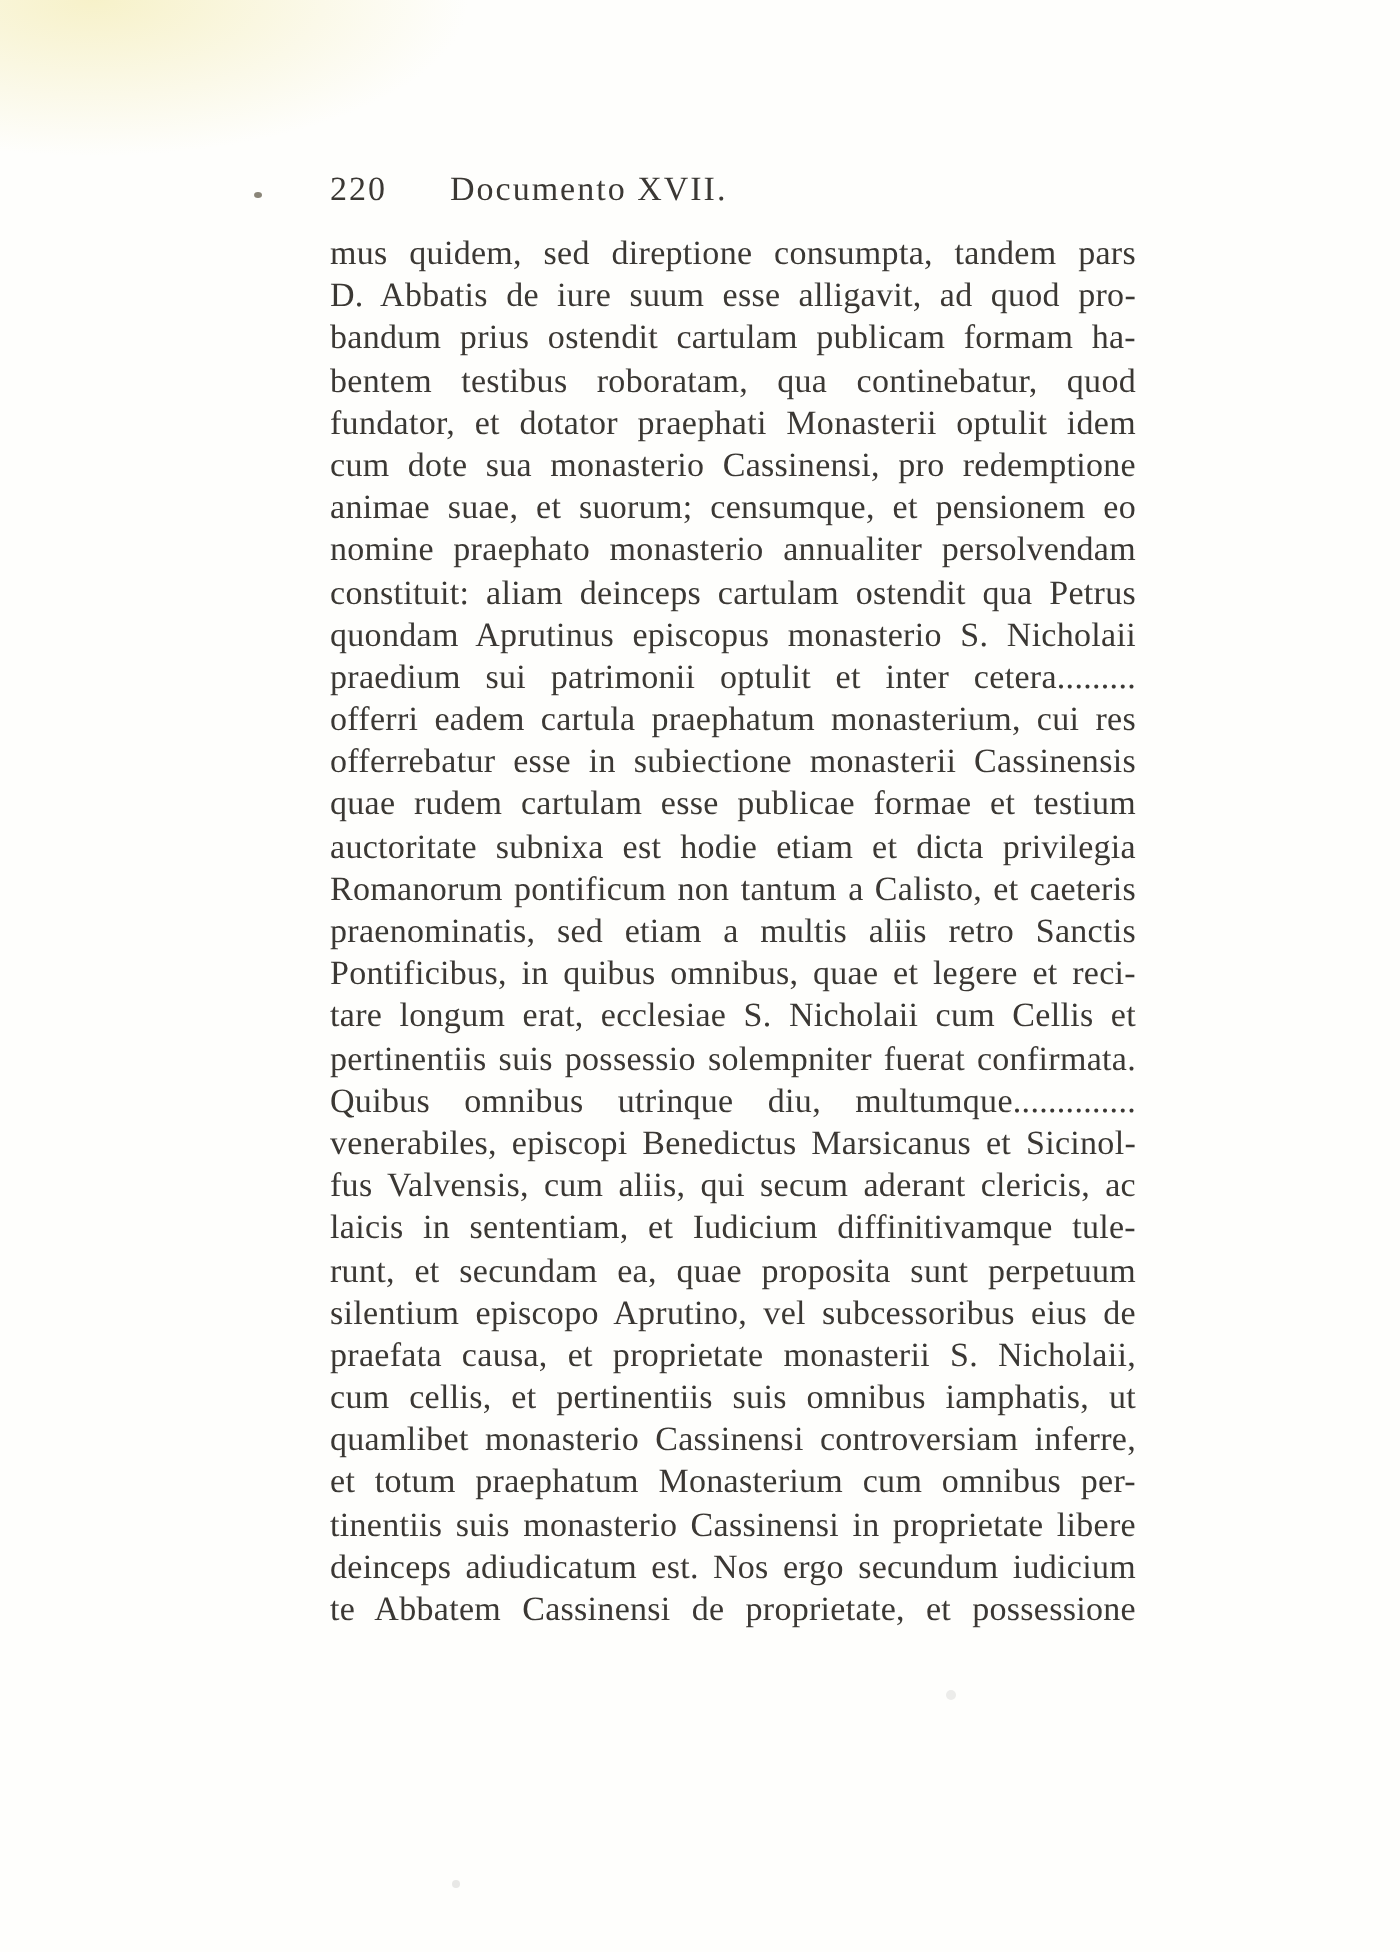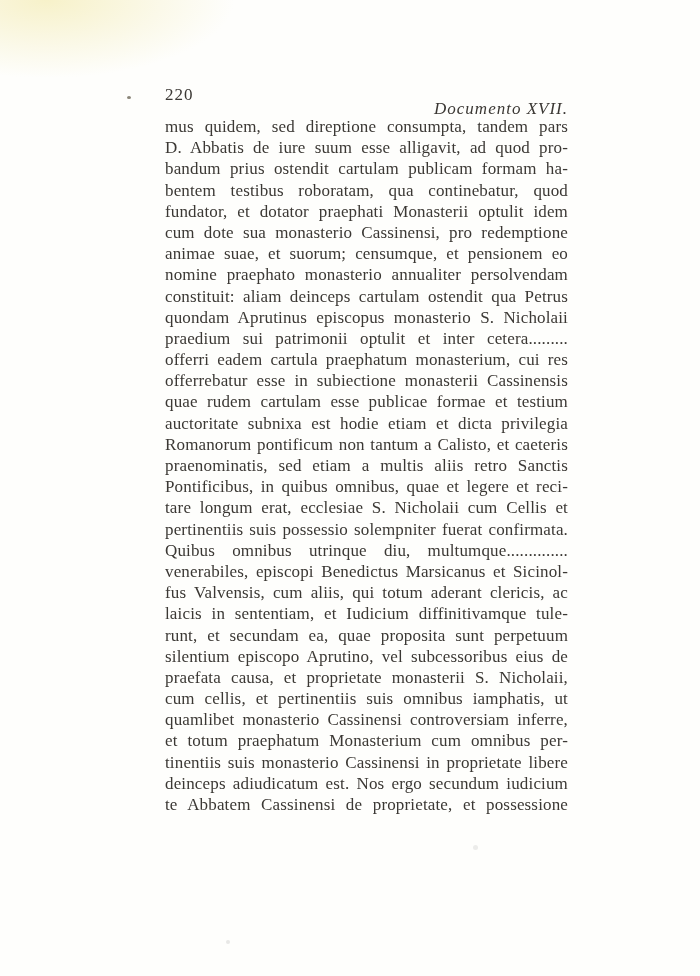--- a/index.html
+++ b/index.html
@@ -39,24 +39,23 @@
   .pagenum {
     position: absolute;
     left: 0;
     top: 0;
     letter-spacing: 1px;
   }
   .running-title {
     position: absolute;
     left: 0;
     right: 0;
-    top: 14px;
-    text-align: right;
+    top: 0;
+    text-align: left;
     padding-left: 60px;
-    font-style: italic;
     letter-spacing: 1px;
   }
   .textblock {
     position: absolute;
     left: 165px;
     top: 116px;
     width: 403px;
   }
   .text-line {
     font-size: 17px;
@@ -104,21 +103,21 @@
       <div class="text-line">offerrebatur esse in subiectione monasterii Cassinensis</div>
       <div class="text-line">quae rudem cartulam esse publicae formae et testium</div>
       <div class="text-line">auctoritate subnixa est hodie etiam et dicta privilegia</div>
       <div class="text-line">Romanorum pontificum non tantum a Calisto, et caeteris</div>
       <div class="text-line">praenominatis, sed etiam a multis aliis retro Sanctis</div>
       <div class="text-line">Pontificibus, in quibus omnibus, quae et legere et reci-</div>
       <div class="text-line">tare longum erat, ecclesiae S. Nicholaii cum Cellis et</div>
       <div class="text-line">pertinentiis suis possessio solempniter fuerat confirmata.</div>
       <div class="text-line">Quibus omnibus utrinque diu, multumque..............</div>
       <div class="text-line">venerabiles, episcopi Benedictus Marsicanus et Sicinol-</div>
-      <div class="text-line">fus Valvensis, cum aliis, qui totum aderant clericis, ac</div>
+      <div class="text-line">fus Valvensis, cum aliis, qui secum aderant clericis, ac</div>
       <div class="text-line">laicis in sententiam, et Iudicium diffinitivamque tule-</div>
       <div class="text-line">runt, et secundam ea, quae proposita sunt perpetuum</div>
       <div class="text-line">silentium episcopo Aprutino, vel subcessoribus eius de</div>
       <div class="text-line">praefata causa, et proprietate monasterii S. Nicholaii,</div>
       <div class="text-line">cum cellis, et pertinentiis suis omnibus iamphatis, ut</div>
       <div class="text-line">quamlibet monasterio Cassinensi controversiam inferre,</div>
       <div class="text-line">et totum praephatum Monasterium cum omnibus per-</div>
       <div class="text-line">tinentiis suis monasterio Cassinensi in proprietate libere</div>
       <div class="text-line">deinceps adiudicatum est. Nos ergo secundum iudicium</div>
       <div class="text-line">te Abbatem Cassinensi de proprietate, et possessione</div>

